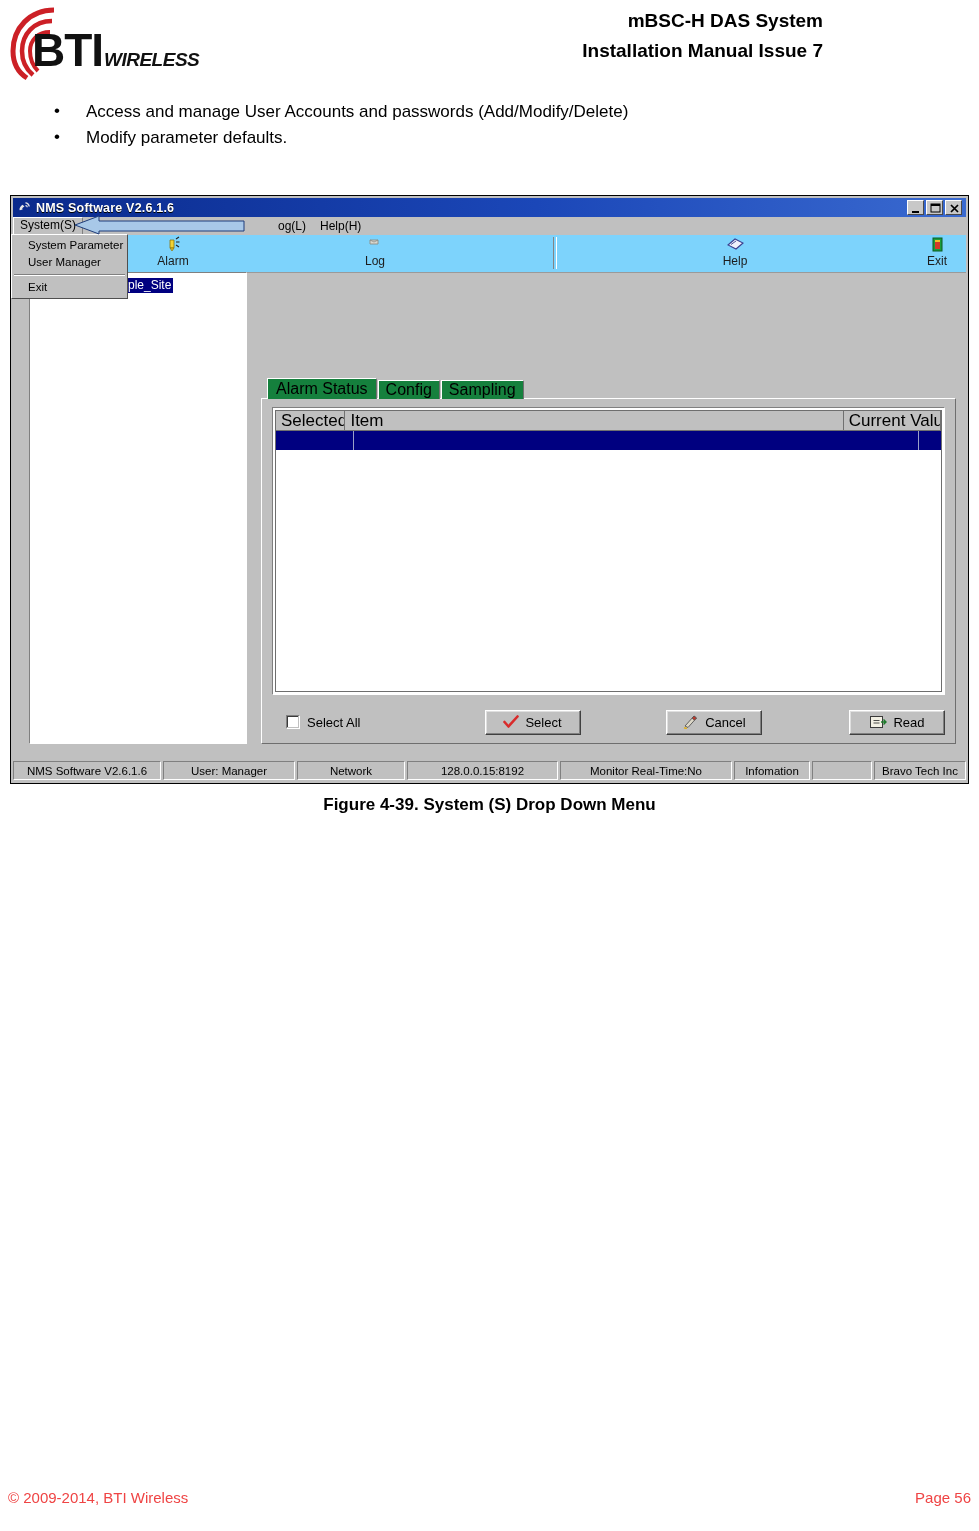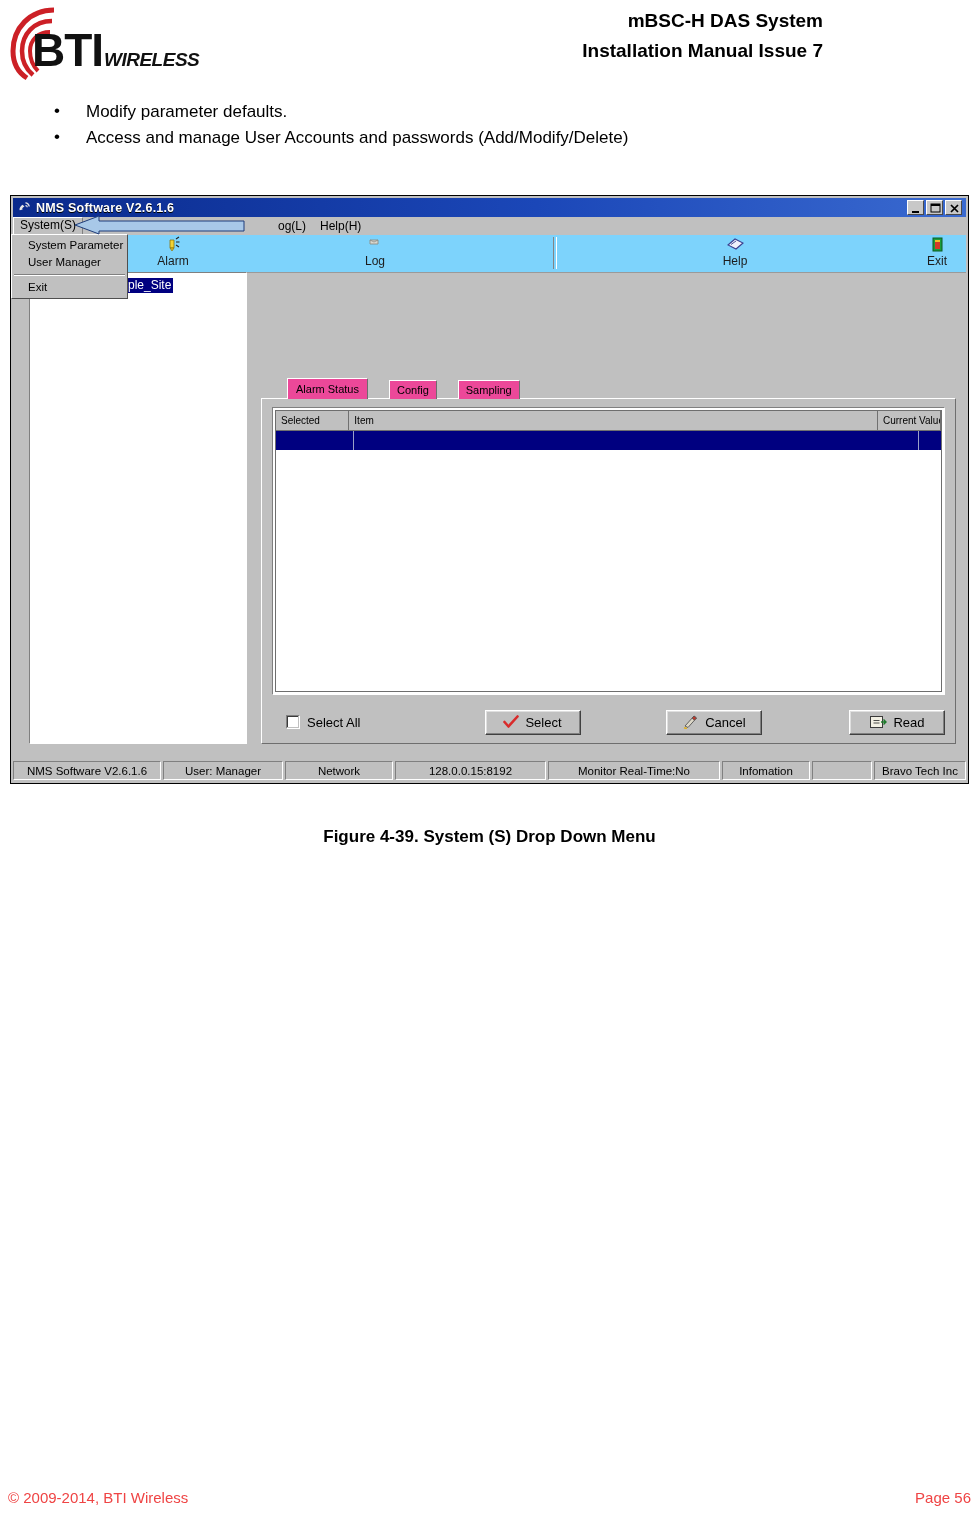--- a/index.html
+++ b/index.html
@@ -291,31 +291,30 @@
   .tabstrip {
     position: absolute;
     left: 6px;
     top: 108px;
     height: 19px;
     display: flex;
     align-items: flex-end;
     z-index: 5;
   }
   .tab {
-    font-size: 11px;
+    font-size: 16px;
     color: #000;
     padding: 2px 7px 2px 7px;
-    background: #ec4899;
+    background: #15803d;
     border-top: 1px solid #ffffff;
     border-left: 1px solid #ffffff;
     border-right: 1px solid #6e6e6e;
     line-height: 14px;
     margin-right: 1px;
     white-space: nowrap;
-    margin-left: 20px;
   }
   .tab.active {
     padding: 3px 8px 3px 8px;
     font-weight: normal;
   }
   .tab-body {
     position: absolute;
     left: 0;
     top: 126px;
     right: 0;
@@ -350,21 +349,21 @@
     border: 1px solid #6e6e6e;
     box-sizing: border-box;
     overflow: hidden;
   }
   .grid-head {
     display: flex;
     height: 20px;
     background: #c0c0c0;
   }
   .gh-cell {
-    font-size: 10px;
+    font-size: 17px;
     color: #000;
     line-height: 19px;
     padding-left: 5px;
     border-right: 1px solid #707070;
     border-bottom: 1px solid #707070;
     box-sizing: border-box;
     background: #c0c0c0;
     white-space: nowrap;
     overflow: hidden;
   }
@@ -456,21 +455,21 @@
     justify-content: center;
     box-sizing: border-box;
     margin-right: 2px;
     white-space: nowrap;
     overflow: hidden;
   }
 
   
   .fig-caption {
     position: absolute;
-    top: 827px;
+    top: 795px;
     left: 0;
     width: 979px;
     text-align: center;
     font-size: 17px;
     font-weight: bold;
     color: #000;
   }
 
   
   .footer {
@@ -502,22 +501,22 @@
     </svg>
   </div>
   <div class="hdr-right">
     <div>mBSC-H DAS System</div>
     <div>Installation Manual Issue 7</div>
   </div>
 </div>
 
 <div class="body-text">
   <ul class="bullets">
+    <li>Access and manage User Accounts and passwords (Add/Modify/Delete)</li>
     <li>Modify parameter defaults.</li>
-    <li>Access and manage User Accounts and passwords (Add/Modify/Delete)</li>
   </ul>
 </div>
 
 <div class="screenshot">
 
   <div class="titlebar">
     <svg class="tb-icon" viewBox="0 0 16 16" xmlns="http://www.w3.org/2000/svg">
       <path d="M3 11 C2 9 4 6 6 5 L8 7 C6 8 5 9 6 10 Z" fill="#e8e8e8"></path>
       <path d="M9 3 C11 3 13 5 13 7" stroke="#e8e8e8" stroke-width="1.4" fill="none"></path>
       <path d="M9 6 C10 6 11 6.6 11 7.6" stroke="#e8e8e8" stroke-width="1.2" fill="none"></path>
@@ -672,21 +671,21 @@
           </svg>
           <span>Read</span>
         </span>
       </div>
 
     </div>
   </div>
 
   <div class="statusbar">
     <span class="sb-cell" style="width:148px;">NMS Software V2.6.1.6</span>
-    <span class="sb-cell" style="width:120px;">User: Manager</span>
+    <span class="sb-cell" style="width:132px;">User: Manager</span>
     <span class="sb-cell" style="width:108px;">Network</span>
     <span class="sb-cell" style="width:151px;">128.0.0.15:8192</span>
     <span class="sb-cell" style="width:172px;">Monitor Real-Time:No</span>
     <span class="sb-cell" style="flex:1 1 auto;">Infomation</span>
     <span class="sb-cell" style="width:60px;"></span>
     <span class="sb-cell" style="width:92px;margin-right:0;">Bravo Tech Inc</span>
   </div>
 
 </div>
 

